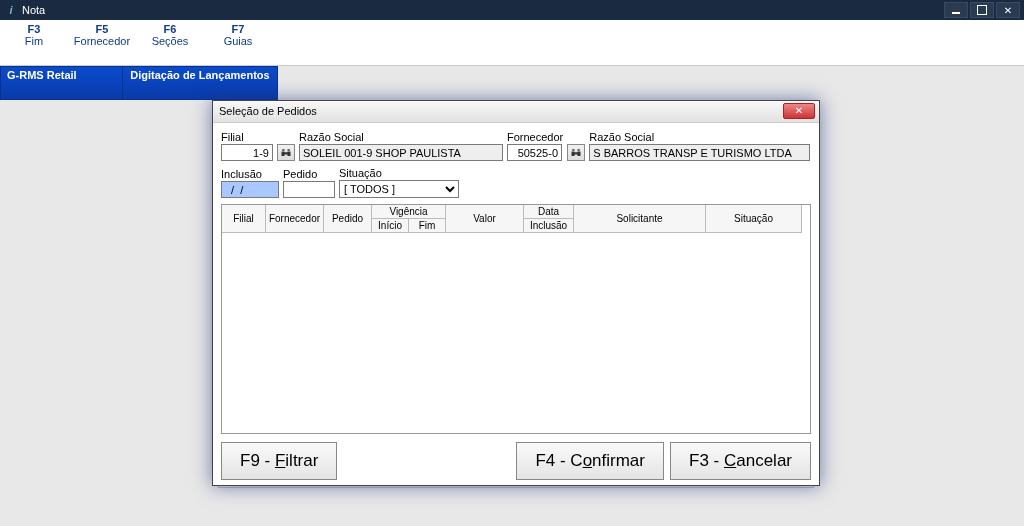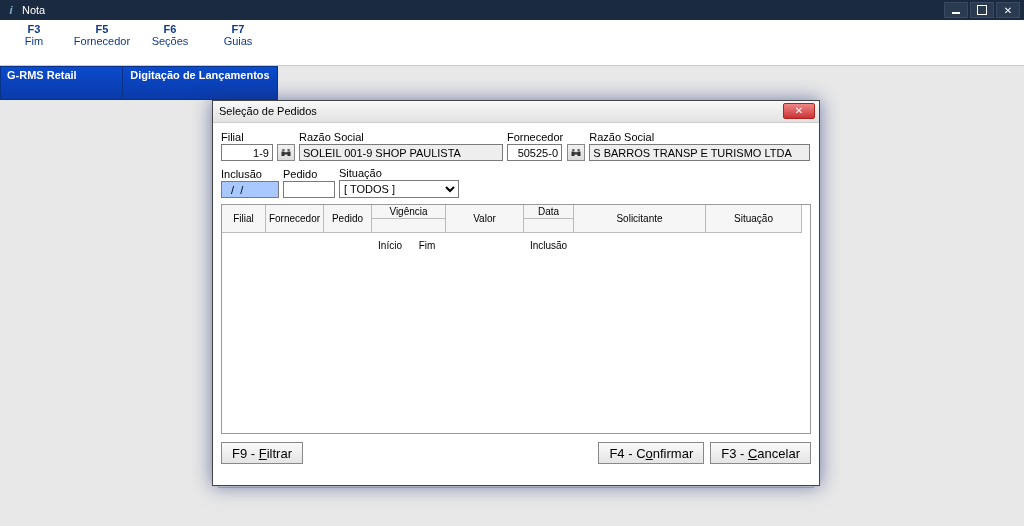--- a/index.html
+++ b/index.html
@@ -52,36 +52,36 @@
   .sit-sel      { width: 120px; height: 18px; font-size: 11px; border: 1px solid #7a7a7a; background: #fff; }
 
   
   .table { border: 1px solid #999; margin-top: 6px; height: 230px; overflow: hidden; }
   .thead { display: flex; }
   .th { border-right: 1px solid #bbb; border-bottom: 1px solid #bbb; background: #f6f6f6; font-size: 10px; text-align: center; display: flex; flex-direction: column; justify-content: center; }
   .th-single { height: 28px; line-height: 28px; }
   .th-group { height: 28px; }
   .th-group .g { height: 14px; line-height: 14px; border-bottom: 1px solid #bbb; }
   .th-group .subs { display: flex; height: 14px; }
-  .th-group .subs .sub { flex: 1; line-height: 14px; border-right: 1px solid #bbb; margin-top: 20px; }
+  .th-group .subs .sub { flex: 1; line-height: 14px; border-right: 1px solid #bbb; }
   .th-group .subs .sub:last-child { border-right: none; }
   .tbody { height: 202px; background: #fff; }
 
   .w-filial   { width: 44px; }
   .w-fornec   { width: 58px; }
   .w-pedido   { width: 48px; }
   .w-vig      { width: 74px; }
   .w-valor    { width: 78px; }
   .w-data     { width: 50px; }
   .w-solic    { width: 132px; }
   .w-sit      { width: 96px; }
 
   
   .dialog-buttons { display: flex; justify-content: space-between; padding: 0 8px 8px; }
-  .btn { height: 22px; padding: 0 10px; font-size: 13px; border: 1px solid #888; background: linear-gradient(#fafafa,#e4e4e4); cursor: default; }
+  .btn { height: 38px; padding: 0 18px; font-size: 17px; border: 1px solid #888; background: linear-gradient(#fafafa,#e4e4e4); cursor: default; }
   .btn u { text-decoration: underline; }
   .right-btns { display: flex; gap: 6px; }
 
   
   .bg-panel { position: absolute; left: 218px; top: 458px; width: 596px; height: 30px; border: 1px solid #bbb; background: #e8e8e8; }
 </style>
 </head>
 <body>
 
 <div class="titlebar">

